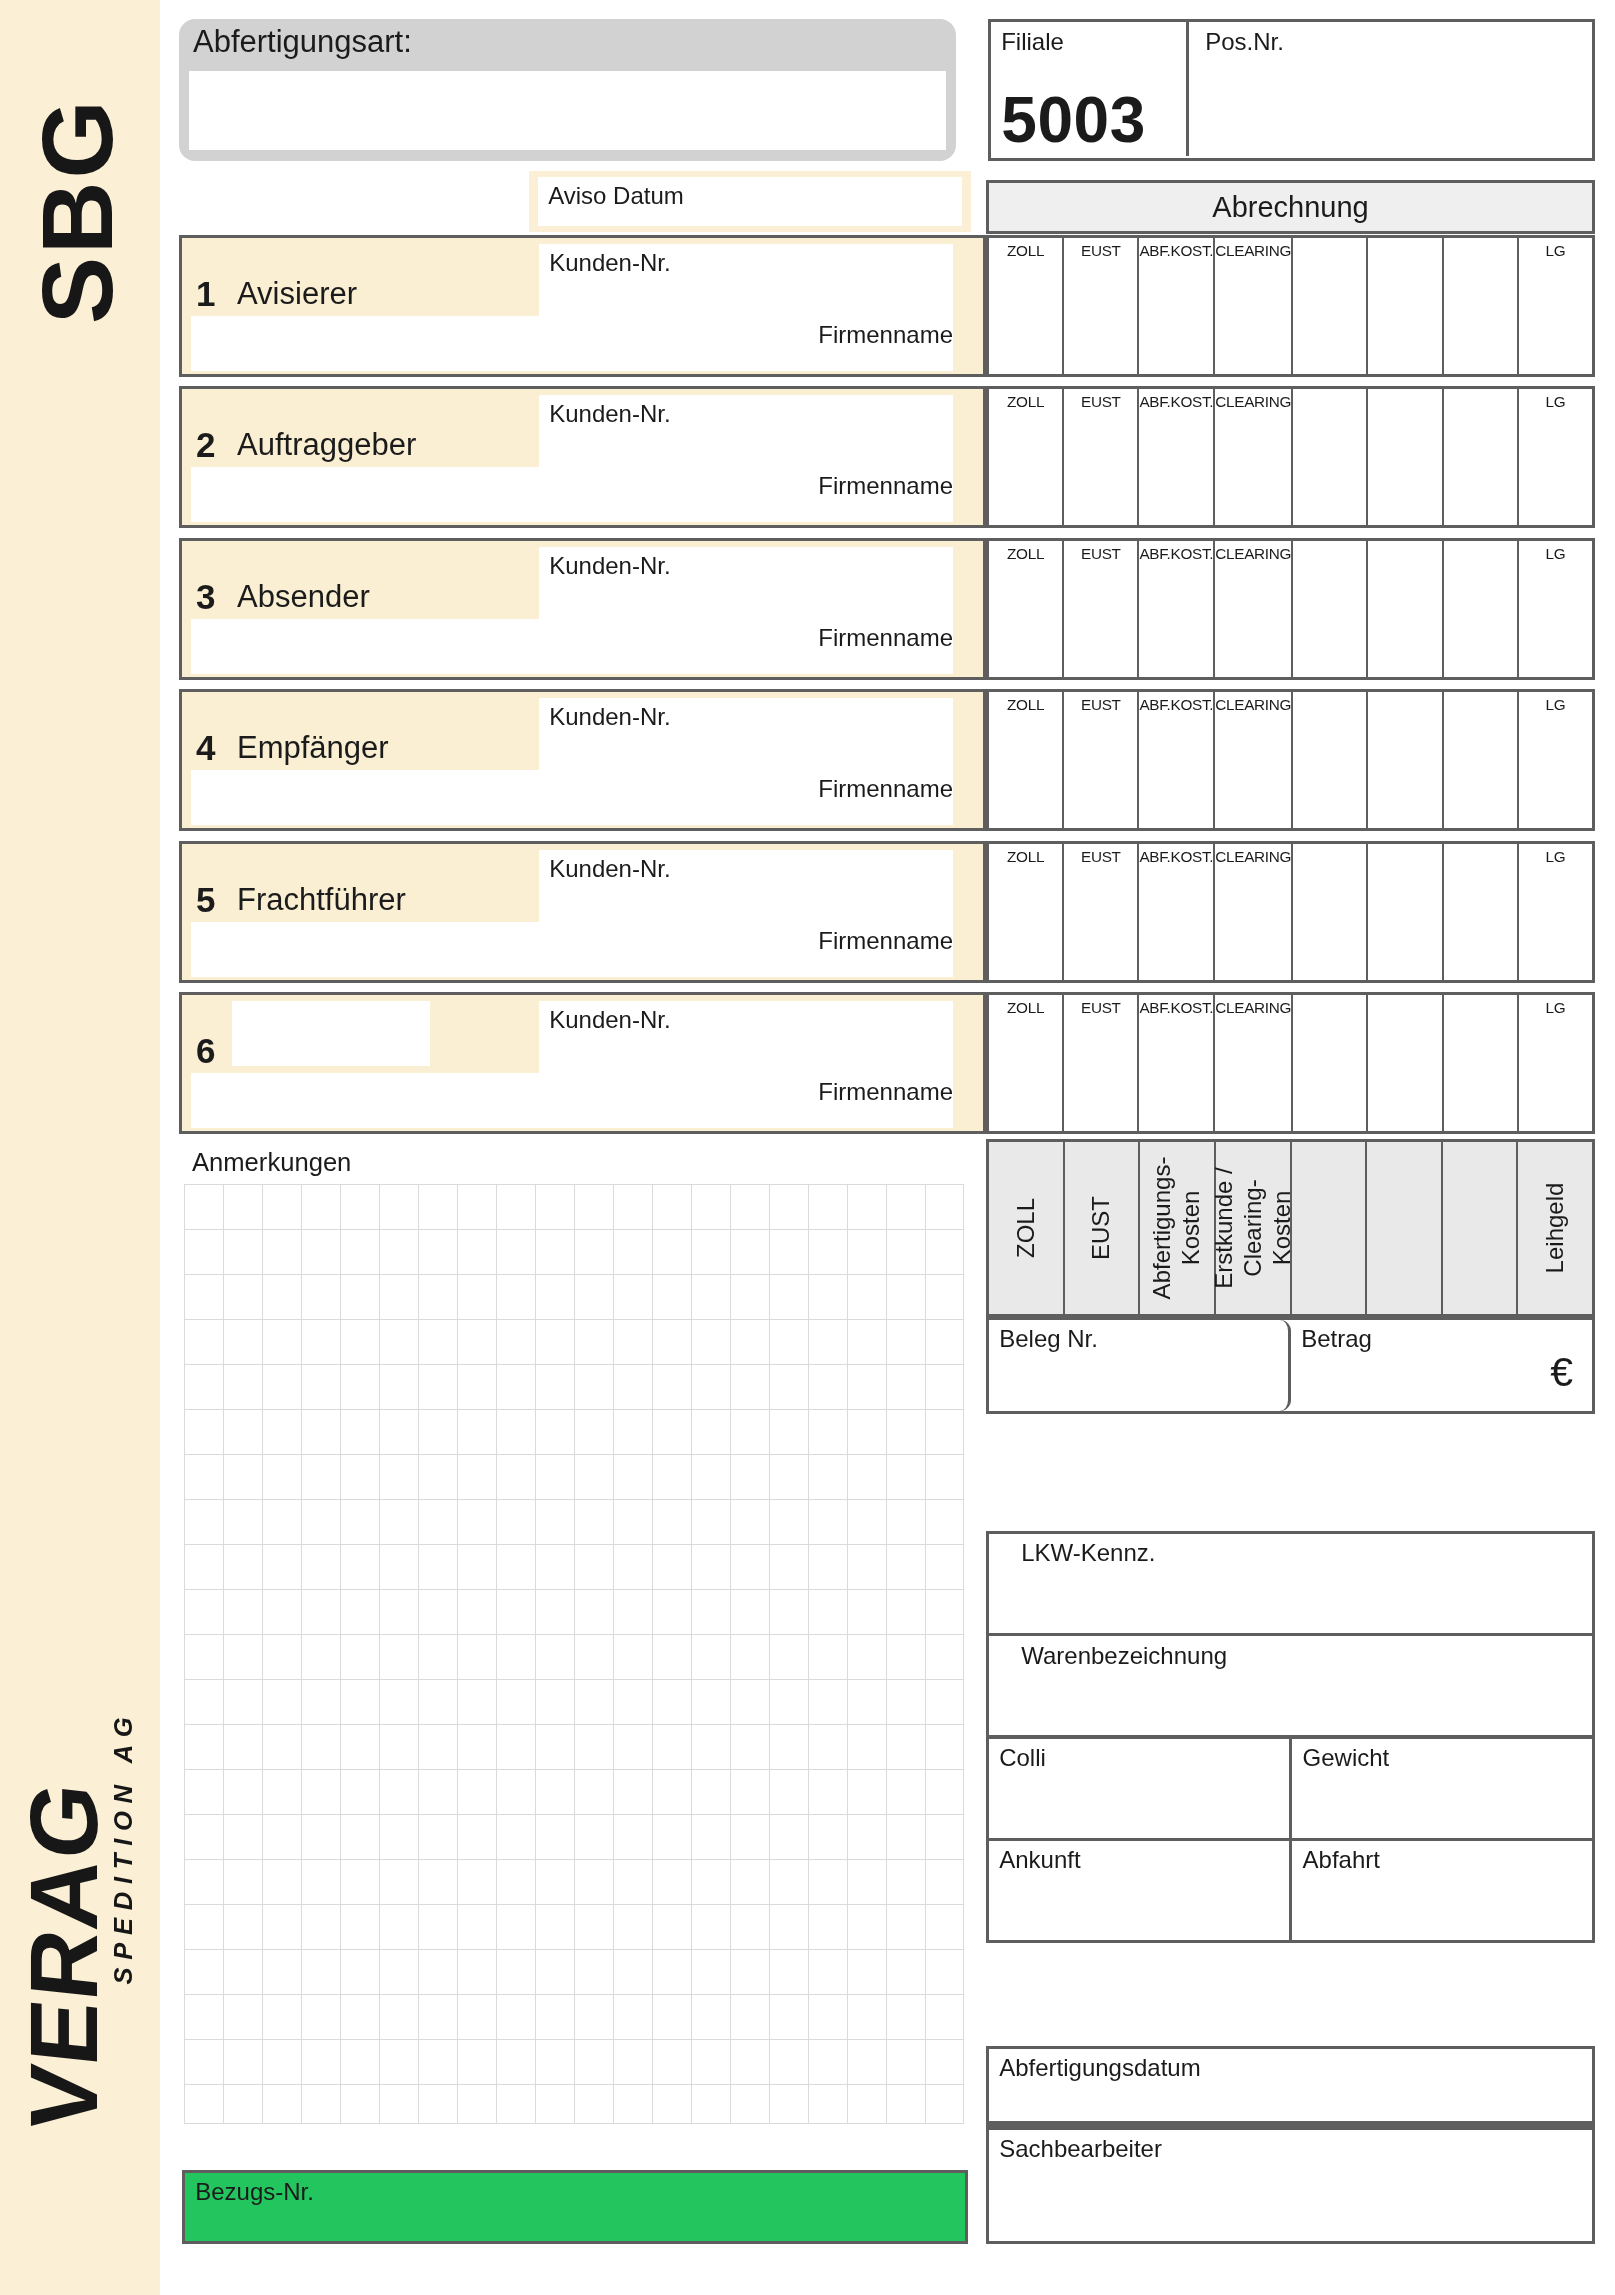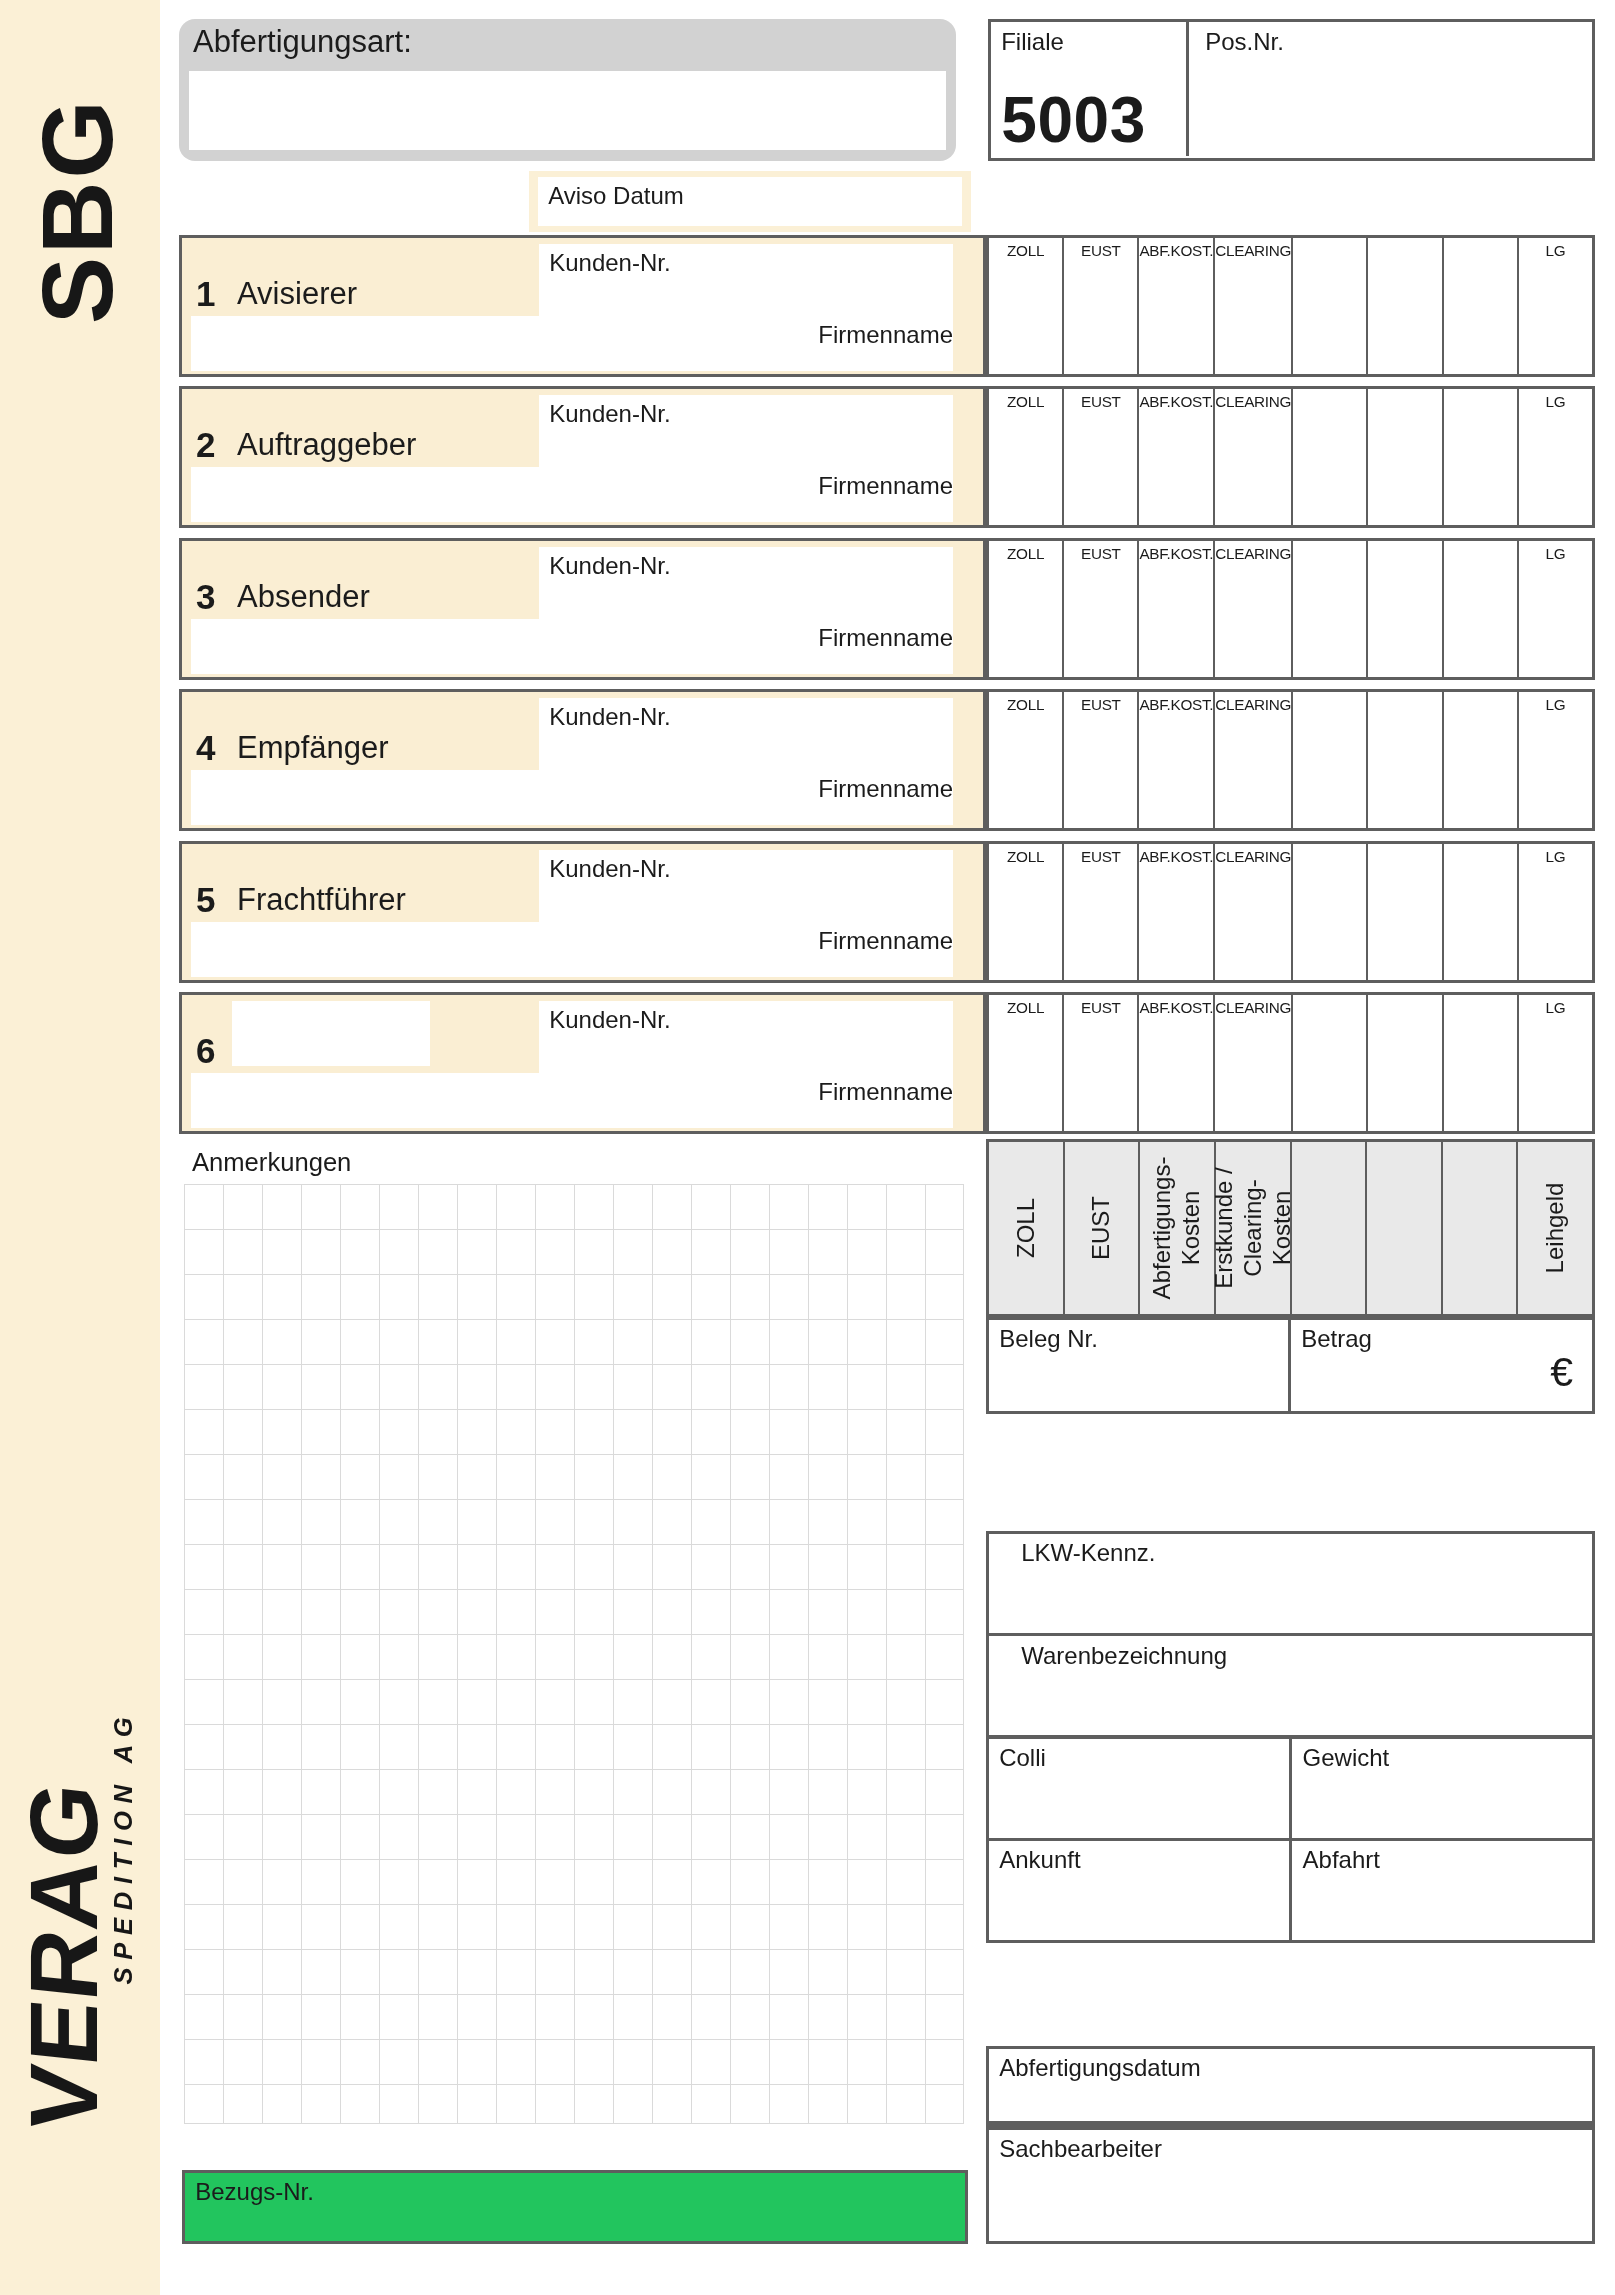--- a/index.html
+++ b/index.html
@@ -46,21 +46,21 @@
   .ab-cell{flex:1 1 0;border-right:2.6px solid #5E5E5E;text-align:center;}
   .ab-cell:last-child{border-right:none;}
   .ab-col-label{font-size:15.3px;display:block;padding-top:3.8px;letter-spacing:-0.3px;white-space:nowrap;}
   .ab-footer{left:986px;top:1139px;width:609px;height:178px;border:3.8px solid #5E5E5E;background:#E9E9E9;display:flex;}
   .ab-fcell{flex:1 1 0;border-right:2.6px solid #5E5E5E;position:relative;}
   .ab-fcell:last-child{border-right:none;}
   .rot-label{position:absolute;left:50%;top:50%;transform:translate(-50%,-50%) rotate(-90deg);
              font-size:24px;line-height:1.2;text-align:center;white-space:pre-line;width:160px;}
 
   .beleg-row{left:986px;top:1317px;width:609px;height:97px;border:3.8px solid #5E5E5E;background:#fff;display:flex;}
-  .beleg-cell{width:299px;border-right:3.2px solid #5E5E5E;}
+  .beleg-cell{width:299px;border-right:3.2px solid #5E5E5E;border-radius:11px;}
   .betrag-cell{flex:1;position:relative;}
   .euro{position:absolute;right:19px;top:29px;font-size:41px;}
 
   
   .anm-label{left:192px;top:1148px;font-size:25.6px;}
   .anm-grid{left:184px;top:1184px;width:780px;height:940px;
     background-image:
       repeating-linear-gradient(to right,#DADADA 0,#DADADA 1.3px,transparent 1.3px,transparent 39px),
       repeating-linear-gradient(to bottom,#DADADA 0,#DADADA 1.3px,transparent 1.3px,transparent 45px);
     border-right:1.3px solid #DADADA;border-bottom:1.3px solid #DADADA;}
@@ -169,20 +169,21 @@
     <div class="abs sec-num">6</div>
     <div class="abs sec-label-input"></div>
     <div class="abs kunden-box">
       <span class="field-label">Kunden-Nr.</span>
     </div>
     <div class="abs firmen-box">
       <span class="field-label">Firmenname</span>
     </div>
   </div>
 
+  <div class="abs ab-header">Abrechnung</div>
 
   <div class="abs ab-block" style="top:235px">
     <div class="ab-cell">
         <span class="ab-col-label">ZOLL</span>
       </div>
     <div class="ab-cell">
         <span class="ab-col-label">EUST</span>
       </div>
     <div class="ab-cell">
         <span class="ab-col-label">ABF.KOST.</span>

